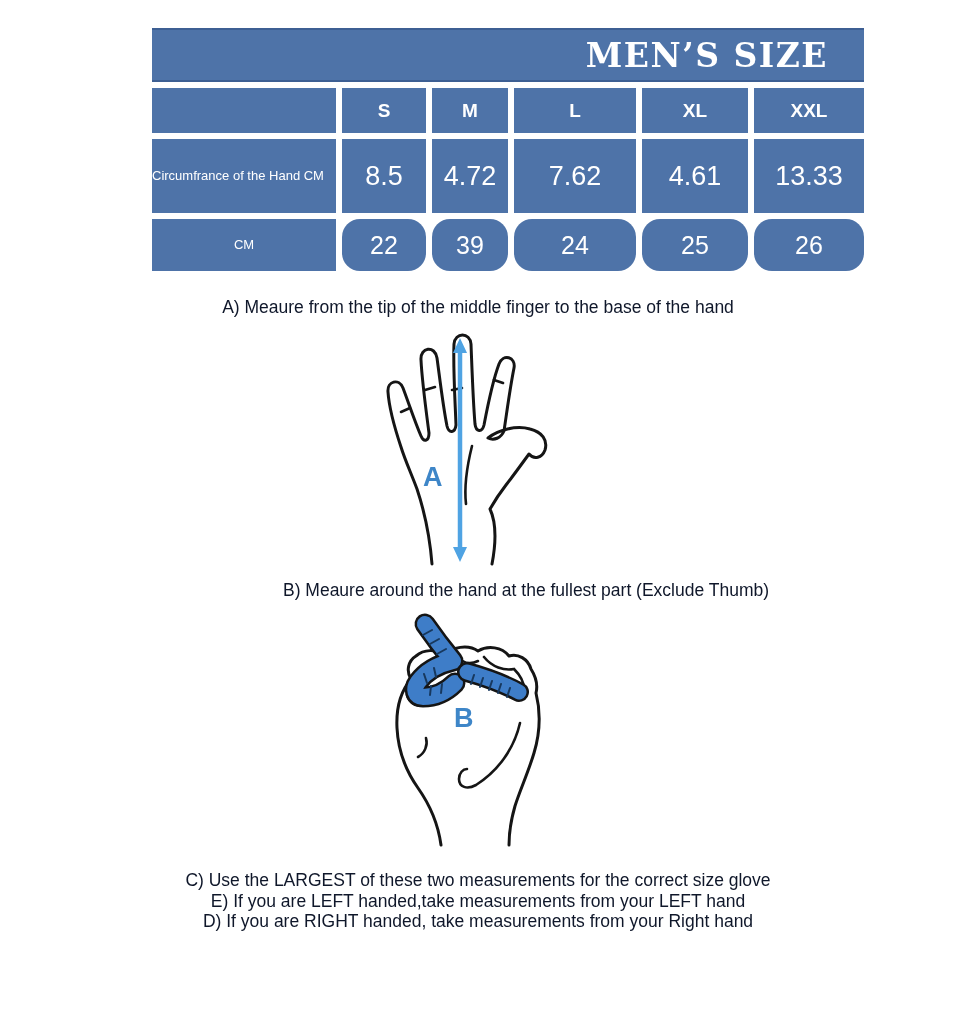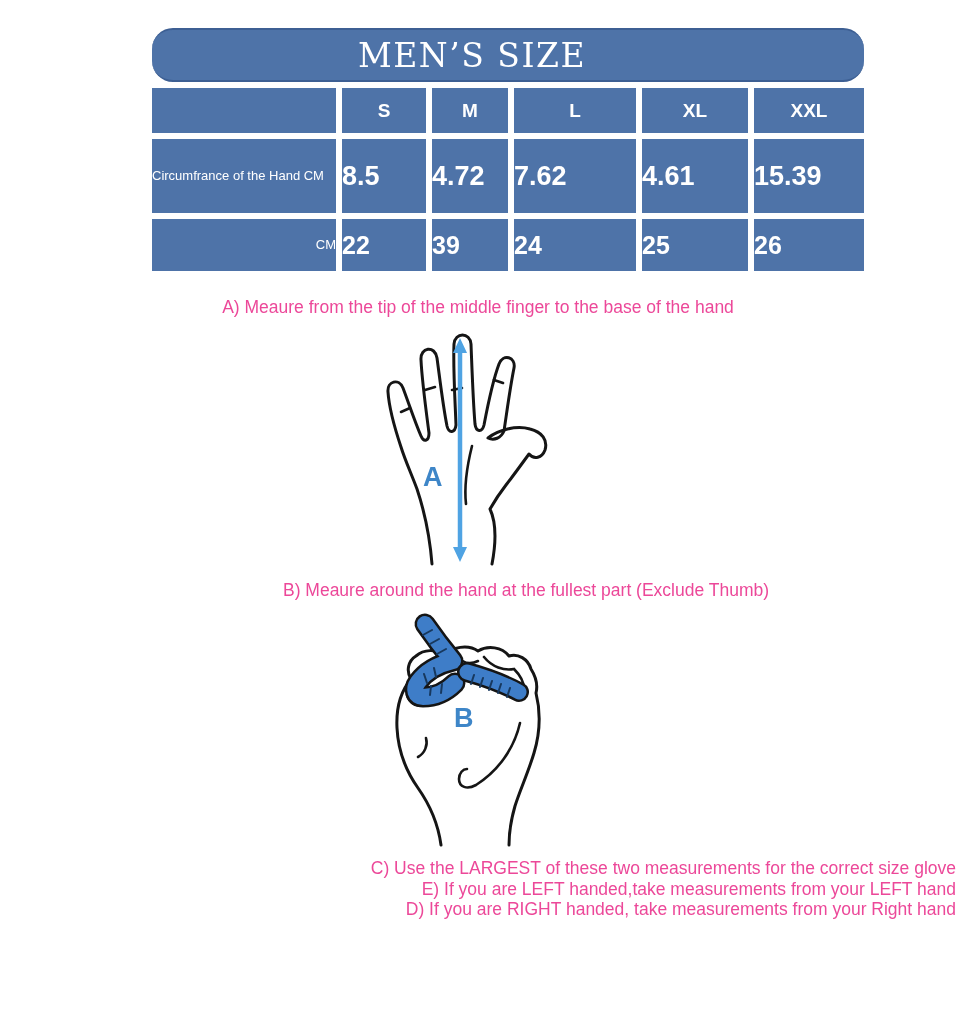--- a/index.html
+++ b/index.html
@@ -10,41 +10,41 @@
   
   table.size-table{
     border-collapse:separate;border-spacing:6px;
     margin:22px 0 0 146px;table-layout:fixed;
   }
   table.size-table td,table.size-table th{
     background:#4E73A8;color:#ffffff;vertical-align:middle;padding:0;
   }
   th.banner{
     height:50px;font-family:"DejaVu Serif","Liberation Serif",serif;
-    font-weight:400;font-size:33px;letter-spacing:1.5px;text-align:center;
-    border-top:2px solid #3d5f93;border-bottom:2px solid #3d5f93;border-radius:21px;
+    font-weight:700;font-size:33px;letter-spacing:1.5px;text-align:right;
+    border-top:2px solid #3d5f93;border-bottom:2px solid #3d5f93;
   }
   th.banner span{display:inline-block;transform:translateX(-36px);}
   .col-label{width:184px;}
   .col-s{width:84px;}.col-m{width:76px;}.col-l{width:122px;}.col-xl{width:106px;}.col-xxl{width:110px;}
   td.size-head{height:45px;text-align:center;font-weight:bold;font-size:19px;}
   td.row-label{font-size:13px;line-height:1.3;padding-left:10px;}
-  td.row-label.center{text-align:right;padding-left:0;}
+  td.row-label.center{text-align:center;padding-left:0;}
   tr.row-circ td{height:74px;}
   tr.row-cm td{height:52px;}
-  td.val{font-weight:bold;}
+  td.val{text-align:center;font-weight:normal;}
   tr.row-circ td.val{font-size:27px;}
-  tr.row-cm td.val{font-size:25px;}
+  tr.row-cm td.val{font-size:25px;border-radius:18px;}
   
   .instr{
-    width:956px;text-align:center;color:#ec4899;font-size:17.5px;line-height:20.5px;
+    width:956px;text-align:center;color:#0f172a;font-size:17.5px;line-height:20.5px;
   }
   .instr-a{margin-top:20px;}
   .instr-b{margin-top:9px;padding-left:48px;}
-  .instr-block{margin-top:6px;text-align:right;}
+  .instr-block{margin-top:18px;}
   
   .diagram-wrap{width:956px;text-align:center;line-height:0;}
   .diagram-wrap.hand{margin-top:8px;}
   .diagram-wrap.fist{margin-top:7px;}
   svg .body{fill:#ffffff;stroke:#151515;stroke-width:3;stroke-linecap:round;stroke-linejoin:round;}
   svg .crease{fill:none;stroke:#151515;stroke-width:2.6;stroke-linecap:round;}
   svg .arrow{stroke:#4FA3E3;stroke-width:4.5;fill:none;}
   svg .arrowhead{fill:#4FA3E3;stroke:none;}
   svg .tape-outline{fill:none;stroke:#151515;stroke-linecap:round;stroke-linejoin:round;}
   svg .tape{fill:none;stroke:#3E7DC8;stroke-linecap:round;stroke-linejoin:round;}
@@ -77,21 +77,21 @@
     <td class="size-head">L</td>
     <td class="size-head">XL</td>
     <td class="size-head">XXL</td>
   </tr>
   <tr class="row-circ">
     <td class="row-label">Circumfrance of the Hand CM</td>
     <td class="val">8.5</td>
     <td class="val">4.72</td>
     <td class="val">7.62</td>
     <td class="val">4.61</td>
-    <td class="val">15.39</td>
+    <td class="val">13.33</td>
   </tr>
   <tr class="row-cm">
     <td class="row-label center">CM</td>
     <td class="val">22</td>
     <td class="val">39</td>
     <td class="val">24</td>
     <td class="val">25</td>
     <td class="val">26</td>
   </tr>
 </tbody>

